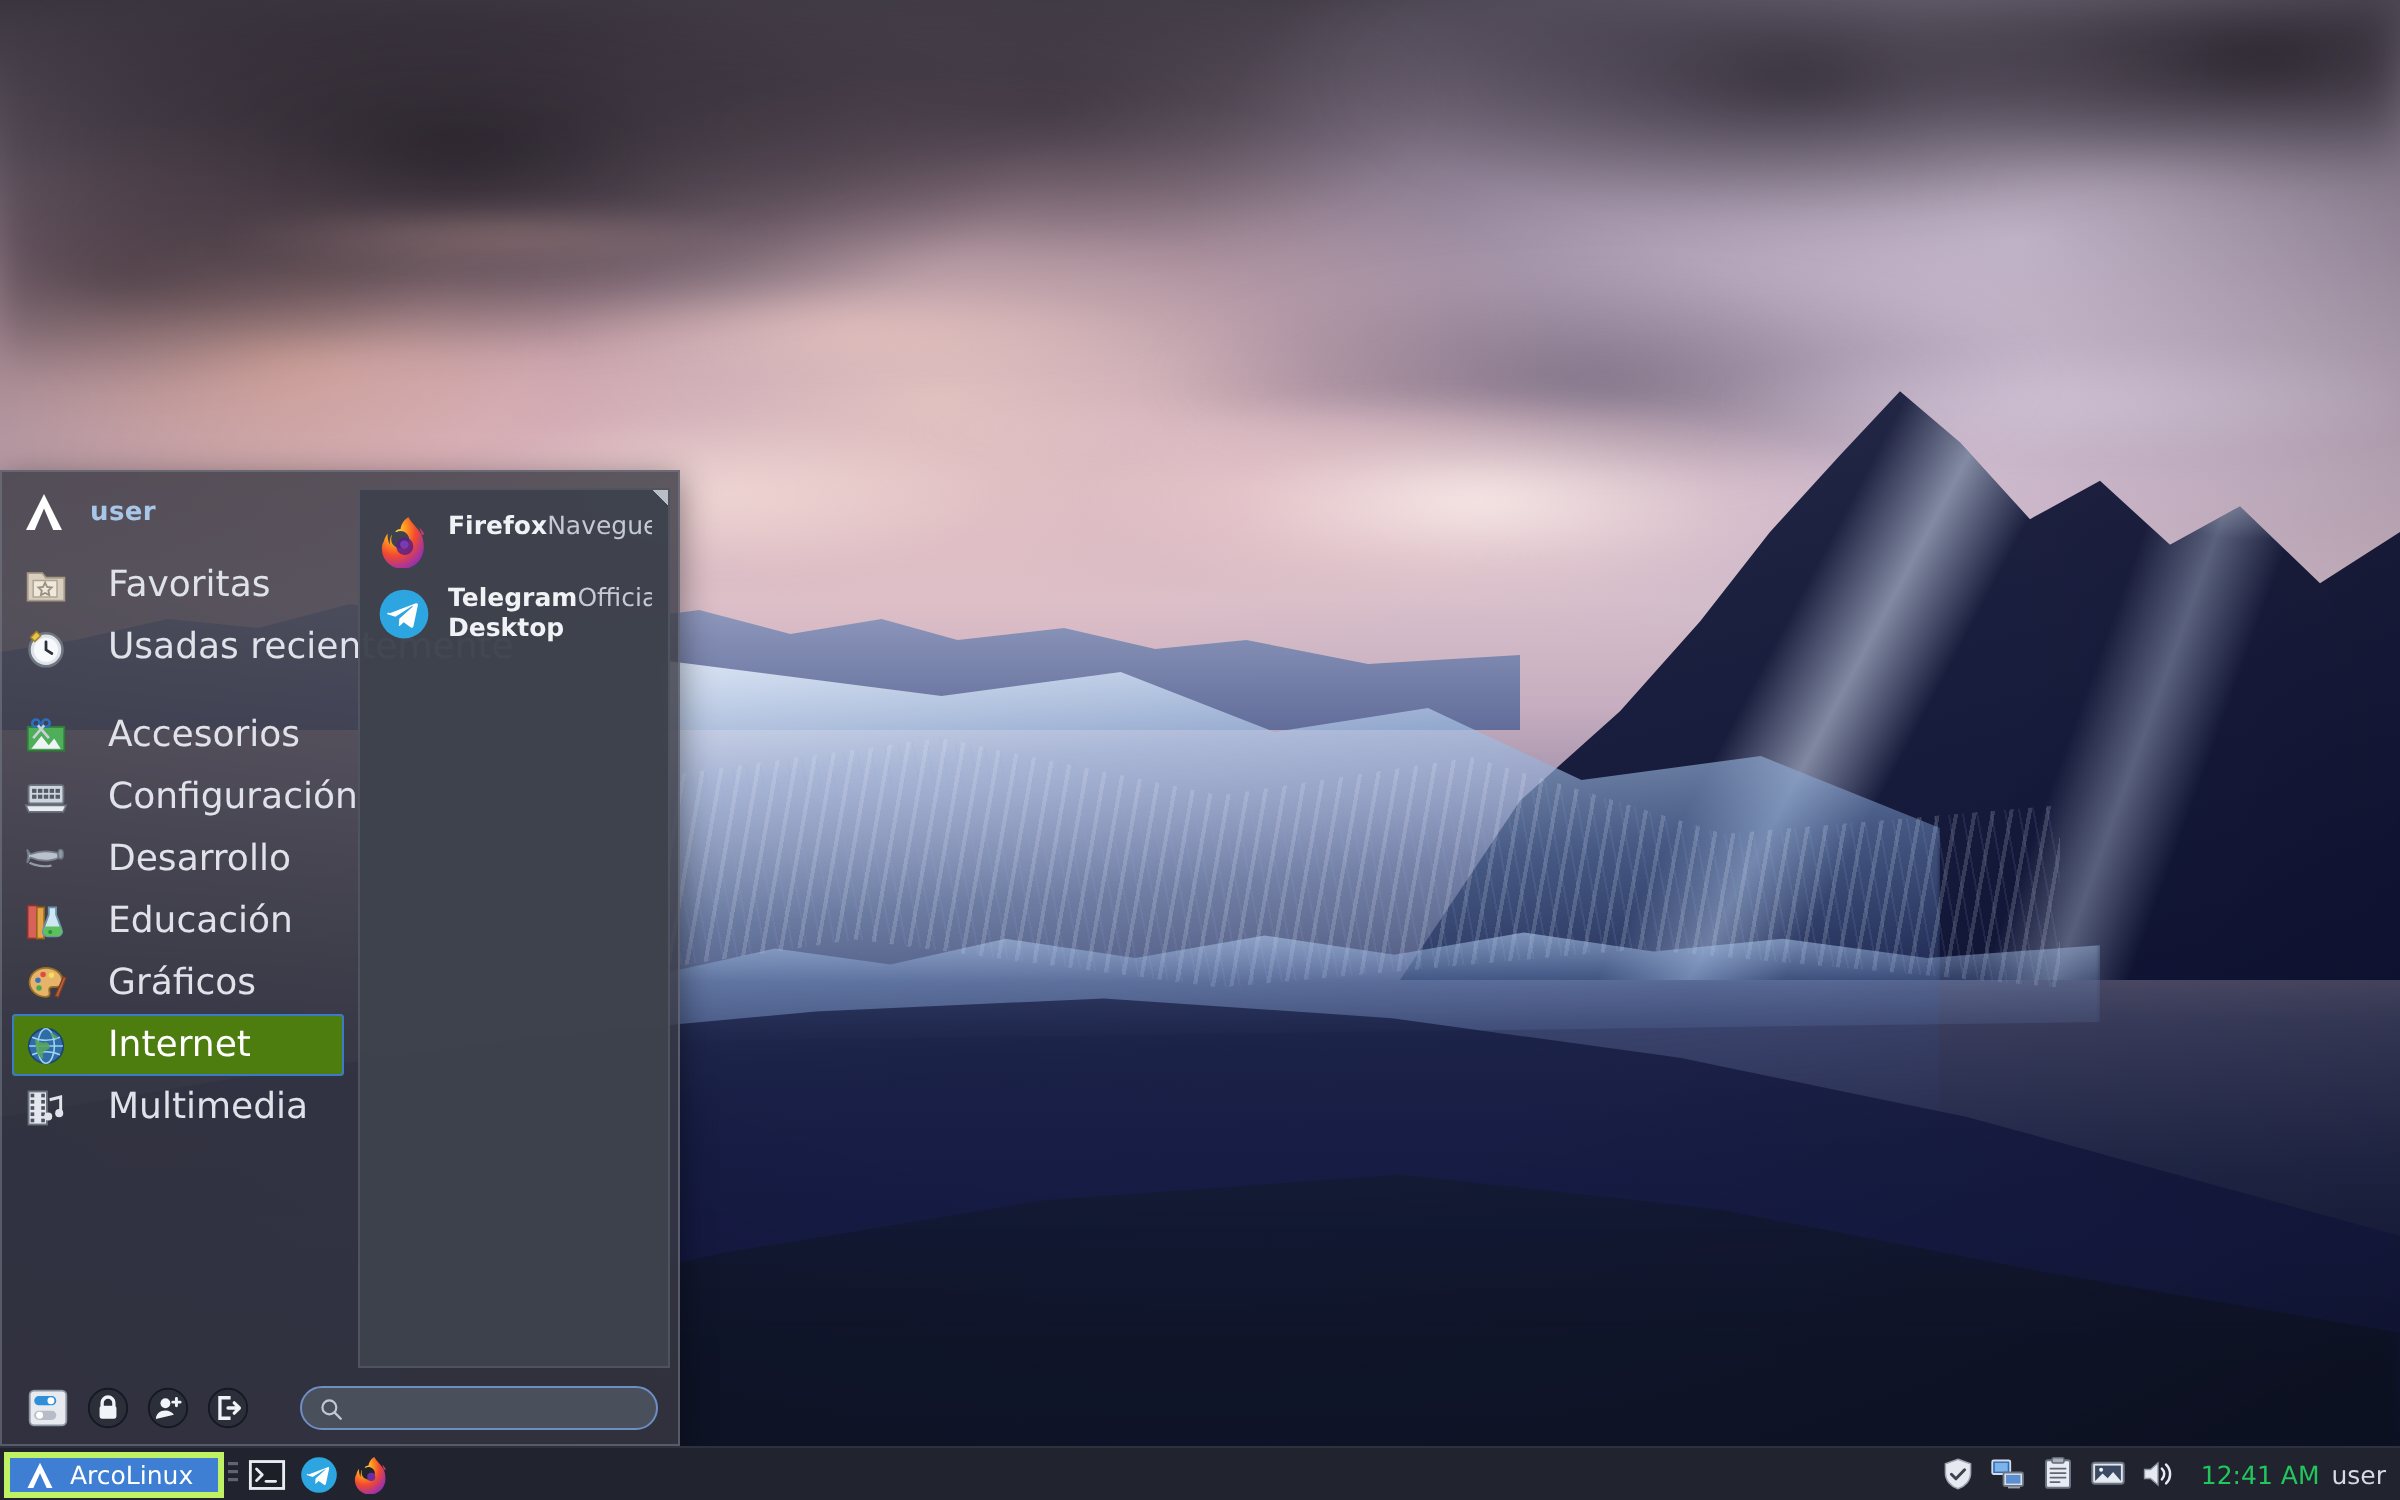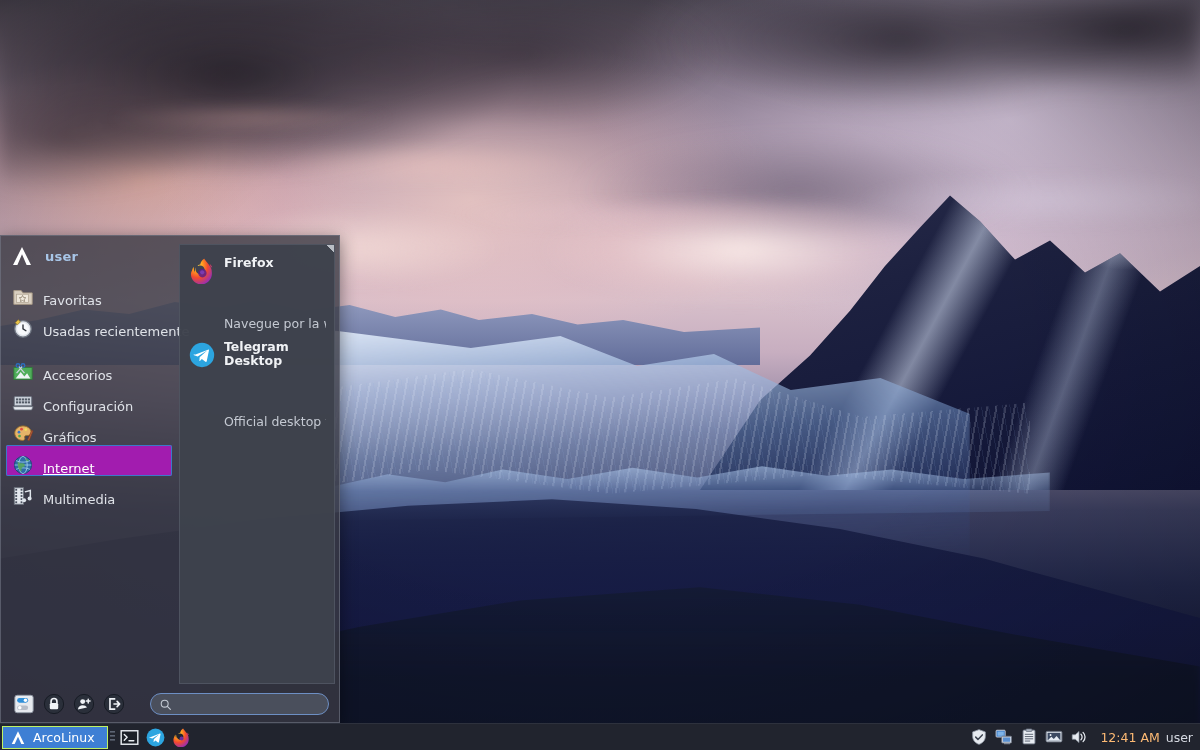--- a/index.html
+++ b/index.html
@@ -128,37 +128,37 @@
 
   
   .wm-left { width:176px; display:flex; flex-direction:column; padding-top:6px; }
   .wm-header { display:flex; align-items:center; height:28px; padding-left:10px; gap:12px; }
   .wm-logo { width:22px; height:20px; flex:none; }
   .wm-user { color:#a8c6e8; font-weight:bold; font-size:13px; letter-spacing:.2px; }
 
   .wm-group { padding-top:7px; }
   .wm-group.g2 { padding-top:13px; }
   .wm-item {
-    display:flex; align-items:flex-end; gap:9px;
+    display:flex; align-items:center; gap:20px;
     height:31px; margin:0 5px; padding-left:6px;
-    color:#dfe2e8; font-size:13px; white-space:nowrap;
+    color:#dfe2e8; font-size:18px; white-space:nowrap;
     border-radius:2px;
   }
-  .wm-item.sel { background:#a21caf; color:#fff; box-shadow:inset 0 0 0 1px #3c79c9;text-decoration:underline; }
+  .wm-item.sel { background:#4d7c0f; color:#fff; box-shadow:inset 0 0 0 1px #3c79c9; }
   .wm-ico { width:22px; height:22px; flex:none; display:block; }
 
   
   .wm-right { flex:1; margin:8px 4px 4px 2px; background:rgba(62,66,76,.97);
               border:1px solid rgba(96,102,116,.5); overflow:hidden; position:relative; }
   .wm-grip { position:absolute; right:0; top:0; width:14px; height:14px;
              background:linear-gradient(225deg,#cfd3da 0%,#cfd3da 28%,rgba(0,0,0,0) 28%);
              opacity:.85; }
   .app-row { display:flex; align-items:flex-start; gap:9px; padding:5px 8px 3px 9px; }
   .app-ico { width:26px; height:26px; flex:none; margin-top:2px; }
-  .app-txt { display:flex; flex-direction:column; line-height:1.18; min-width:0;gap:46px; }
+  .app-txt { display:flex; flex-direction:row; line-height:1.18; min-width:0; }
   .app-name { color:#f0f2f5; font-weight:bold; font-size:12.5px; }
   .app-desc { color:#c4c9d2; font-size:12.5px; white-space:nowrap; overflow:hidden; }
 
   
   .wm-bottom { height:34px; display:flex; align-items:center; padding:0 4px 2px 4px; }
   .wm-btns { display:flex; align-items:center; gap:8px; padding-left:8px; width:172px; }
   .wm-btn { width:22px; height:22px; display:block; }
   .wm-search {
     flex:1; height:22px; margin-right:6px; margin-left:-2px;
     background:#4a4f5c; border:1px solid #6d8fc4; border-radius:11px;
@@ -173,30 +173,30 @@
   
   #taskbar {
     position:absolute; left:0; bottom:0; width:1200px; height:27px;
     background:#21242e; display:flex; align-items:center;
     border-top:1px solid #2d313d;
   }
   .tb-left { display:flex; align-items:center; height:100%; }
   .tb-winbtn {
     display:flex; align-items:center; gap:7px; height:23px; margin:0 0 0 2px;
     padding:0 12px 0 7px; background:#3e7fd4; color:#fff; font-size:12.5px;
-    border:1px solid #bef264;
+    border:3px solid #bef264;
   }
   .tb-winbtn .a-logo { width:16px; height:15px; }
   .tb-handle { width:9px; height:100%; display:flex; align-items:center; justify-content:center; }
   .tb-launch { display:flex; align-items:center; gap:7px; padding-left:3px; }
   .tb-launch .li { width:19px; height:19px; display:block; }
   .tb-spacer { flex:1; }
   .tb-tray { display:flex; align-items:center; gap:7px; padding-right:4px; }
   .tb-tray .ti { width:18px; height:18px; display:block; }
-  .tb-clock { color:#fdba74; font-size:12.5px; padding:0 6px 0 8px; }
+  .tb-clock { color:#22c55e; font-size:12.5px; padding:0 6px 0 8px; }
   .tb-user { color:#d6dae2; font-size:12.5px; padding-right:7px; }
 </style>
 </head>
 <body>
 
 <div id="desktop">
   <div class="wp-layer wp-sky"></div>
   <div class="wp-layer wp-cloud-a"></div>
   <div class="wp-layer wp-cloud-b"></div>
   <div class="wp-layer wp-wisp"></div>
@@ -273,21 +273,39 @@
                 <rect x="7.6" y="10.2" width="2.4" height="2.2"></rect>
               <rect x="10.8" y="10.2" width="2.4" height="2.2"></rect>
                 <rect x="14" y="10.2" width="2.4" height="2.2"></rect>
               <rect x="17.2" y="10.2" width="2.4" height="2.2"></rect>
             </g>
             <path d="M1 16h22l-1.6 3.6H2.6z" fill="#e8ecf2" stroke="#6c7480" stroke-width=".9"></path>
           </svg>
           <span>Configuración</span>
         </div>
 
-
+        <div class="wm-item">
+          <svg class="wm-ico" viewBox="0 0 24 24">
+            <path d="M21 8.5c0 1.6-3 3.2-7 3.7-3.4.4-7.6-.4-10.5-1.6l-1.8 3 .6-3.9-.6-3.4 1.8 2.6C6.4 7.7 10.6 7 14 7.4c4 .5 7 1.6 7 1.1z" fill="#b9c2cc" stroke="#737d89" stroke-width=".9"></path>
+            <ellipse cx="20" cy="8.8" rx="1.5" ry="2.6" fill="#8e98a4" stroke="#666f7a" stroke-width=".8"></ellipse>
+            <path d="M3 13.5c3 1.6 8 2.4 12 1.6" stroke="#919aa6" stroke-width="1.2" fill="none"></path>
+          </svg>
+          <span>Desarrollo</span>
+        </div>
+
+        <div class="wm-item">
+          <svg class="wm-ico" viewBox="0 0 24 24">
+            <rect x="2" y="3" width="5" height="18" fill="#d8615a" stroke="#8c332d" stroke-width=".9"></rect>
+            <rect x="7" y="4" width="4" height="17" fill="#e6a44a" stroke="#96661c" stroke-width=".9"></rect>
+            <path d="M13.5 4h4v4l3 8a2.6 2.6 0 0 1-2.4 3.8h-5.2A2.6 2.6 0 0 1 10.5 16l3-8z" fill="#cfe6f3" stroke="#6a93ab" stroke-width="1"></path>
+            <path d="M11.6 14.5h8.3l.6 1.6a2.5 2.5 0 0 1-2.3 3.6h-5a2.5 2.5 0 0 1-2.3-3.6z" fill="#5cc05e"></path>
+            <circle cx="14.3" cy="17.4" r="1.1" fill="#2f8f36"></circle>
+          </svg>
+          <span>Educación</span>
+        </div>
 
         <div class="wm-item">
           <svg class="wm-ico" viewBox="0 0 24 24">
             <path d="M12 3.2c5 0 9 3.3 9 7.2 0 2.4-2 3.2-3.6 3.2h-1.7c-1.2 0-2 .8-2 1.8 0 .6.3 1 .3 1.6 0 1.2-1 2-2.3 2C7.2 19 3 15.6 3 11.1 3 6.8 7 3.2 12 3.2z" fill="#e6b469" stroke="#9a6f28" stroke-width="1"></path>
             <circle cx="7.6" cy="10" r="1.5" fill="#3a73c4"></circle>
             <circle cx="10.4" cy="6.8" r="1.5" fill="#e04a44"></circle>
             <circle cx="15" cy="7.2" r="1.5" fill="#f0e05a"></circle>
             <circle cx="8.2" cy="14.2" r="1.5" fill="#4aa84f"></circle>
             <path d="M17 18.5l4.5-10.5 1.4.7-4.2 10.6z" fill="#b8603c" stroke="#7e3c22" stroke-width=".7"></path>
           </svg>

